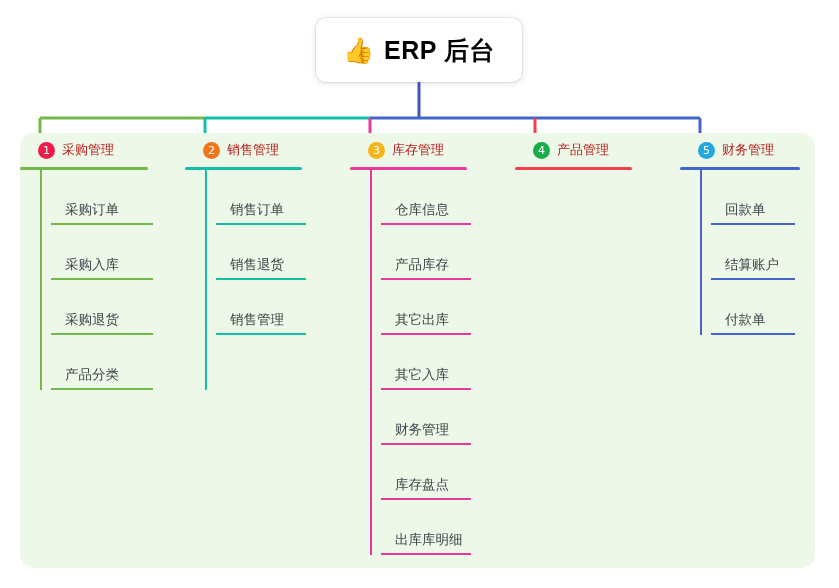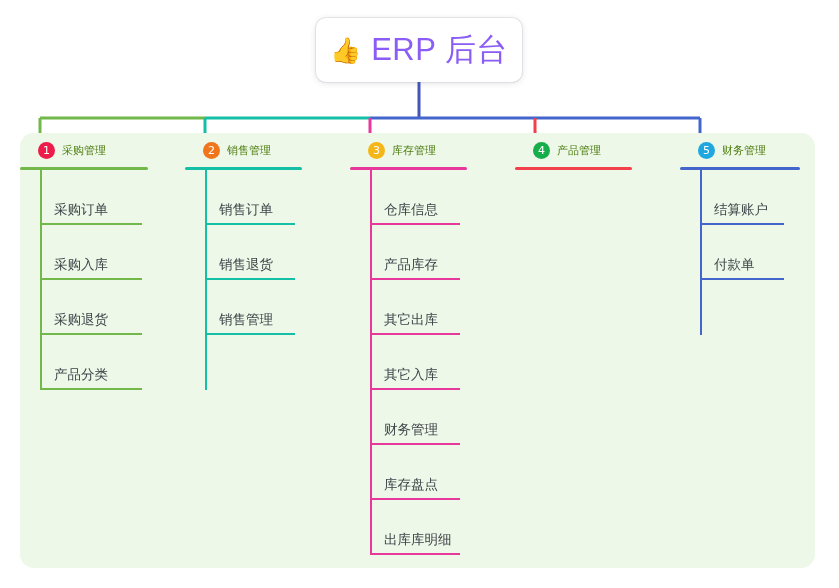--- a/index.html
+++ b/index.html
@@ -38,24 +38,25 @@
     justify-content: center;
     gap: 10px;
     box-sizing: border-box;
   }
   .title-emoji {
     font-size: 25px;
     line-height: 1;
     display: inline-block;
   }
   .title-text {
-    font-size: 31px;
-    color: #8b5cf6;
+    font-size: 25px;
+    color: #000000;
     letter-spacing: 0.5px;
     white-space: nowrap;
+    font-weight: bold;
   }
 
   
   #connectors {
     position: absolute;
     left: 0; top: 0;
     width: 839px;
     height: 588px;
     pointer-events: none;
   }
@@ -97,34 +98,34 @@
     height: 17px;
     border-radius: 50%;
     color: #ffffff;
     font-size: 11px;
     line-height: 17px;
     text-align: center;
     font-family: "DejaVu Sans", sans-serif;
     flex: 0 0 auto;
   }
   .col-title {
-    font-size: 11px;
-    color: #4d7c0f;
+    font-size: 13px;
+    color: #b91c1c;
     white-space: nowrap;
   }
   .col-rule {
     height: 3px;
     border-radius: 2px;
     margin-left: 0px;
   }
 
   .items {
     position: relative;
     margin-top: 0;
-    padding-left: 20px;
+    padding-left: 31px;
     box-sizing: border-box;
   }
   .spine {
     position: absolute;
     left: 20px;
     top: 0;
     width: 2px;
   }
   .item {
     position: relative;
@@ -268,20 +269,24 @@
       </div>
       <div class="column" style="left: 660px;">
         <div class="col-head">
           <span class="badge" style="background: rgb(33, 167, 224);">5</span>
           <span class="col-title">财务管理</span>
         </div>
         <div class="col-rule" style="background: rgb(68, 102, 204); width: 120px;"></div>
         <div class="items">
           <div class="spine" style="background: rgb(68, 102, 204); height: 165px;"></div>
           <div class="item">
+            <span class="item-label">回款单</span>
+            <div class="item-rule" style="background: rgb(68, 102, 204); width: 84px;"></div>
+          </div>
+          <div class="item">
             <span class="item-label">结算账户</span>
             <div class="item-rule" style="background: rgb(68, 102, 204); width: 84px;"></div>
           </div>
           <div class="item">
             <span class="item-label">付款单</span>
             <div class="item-rule" style="background: rgb(68, 102, 204); width: 84px;"></div>
           </div>
         </div>
       </div>
     </div>

